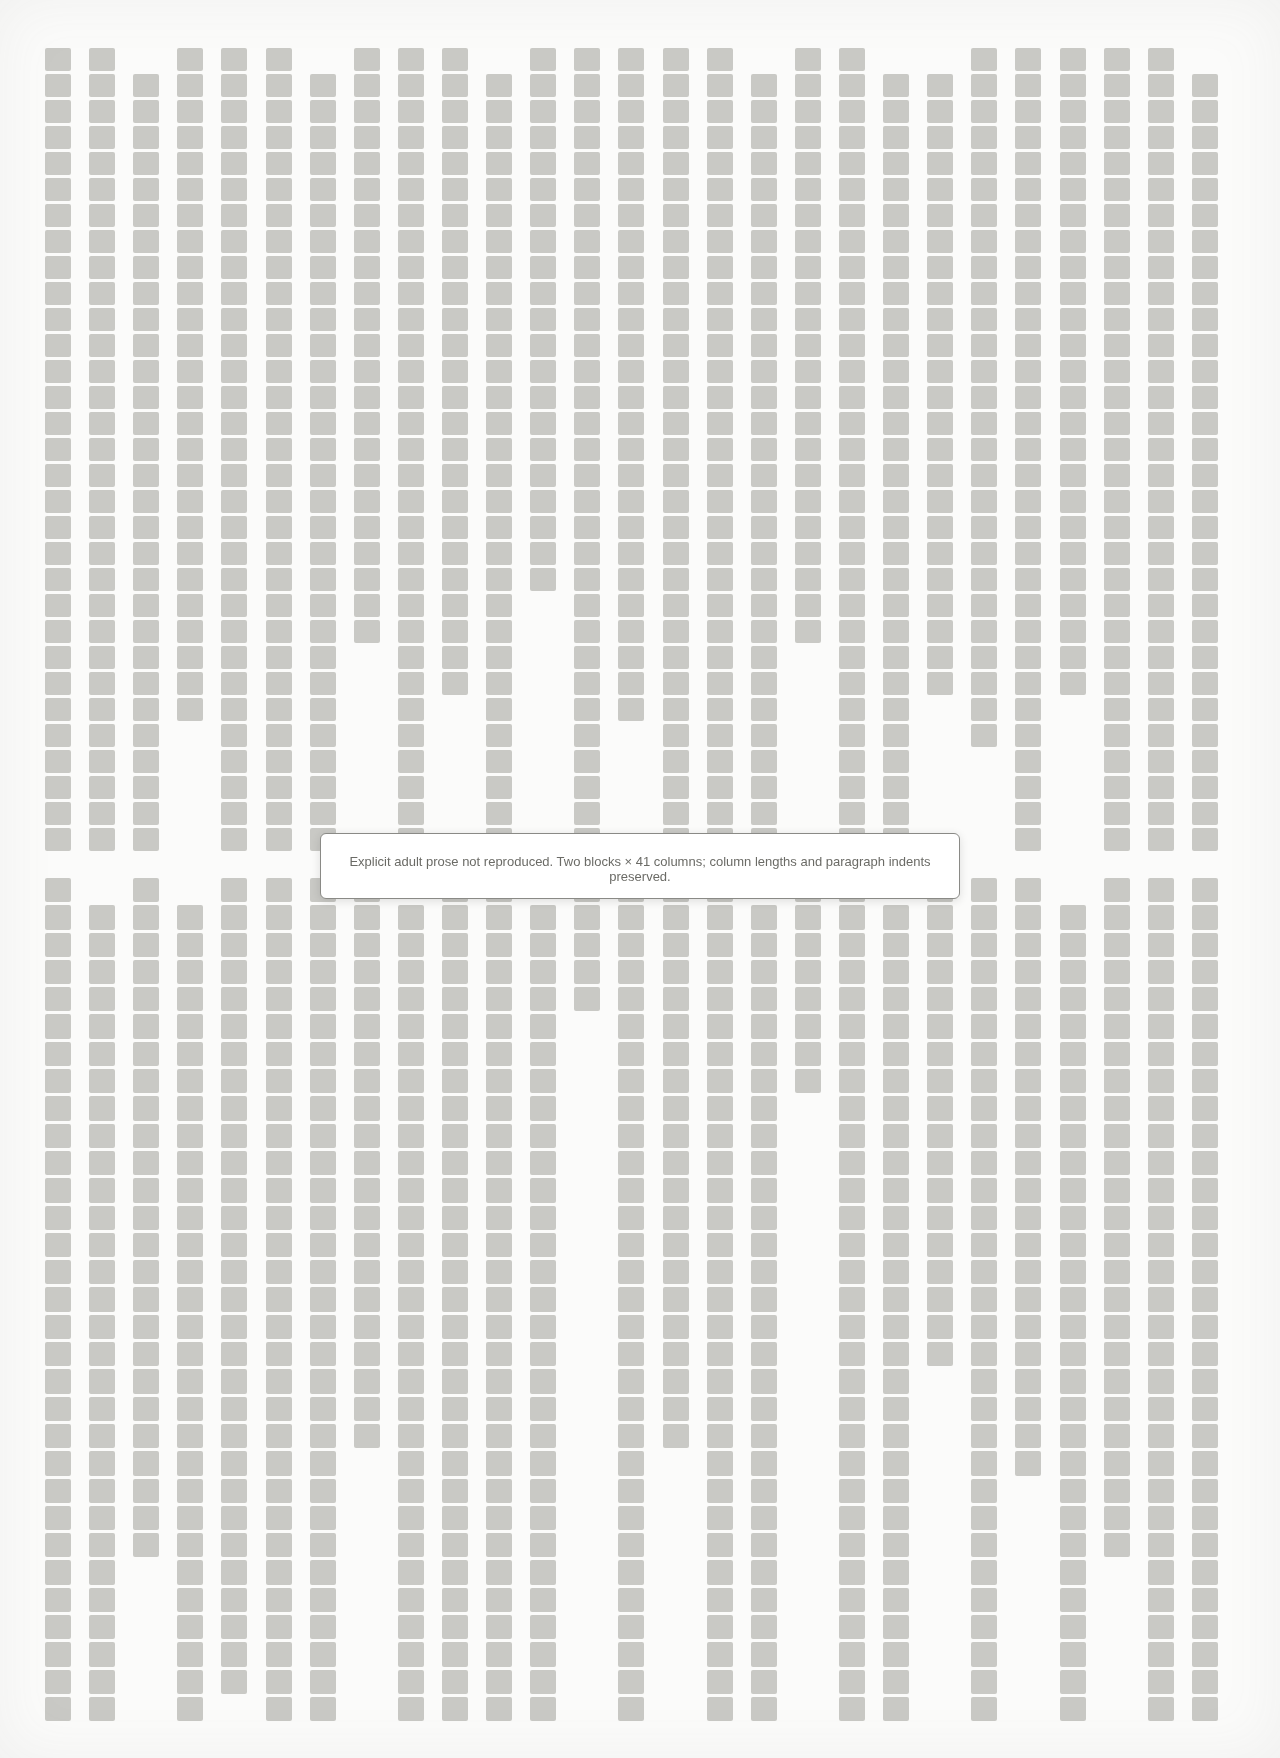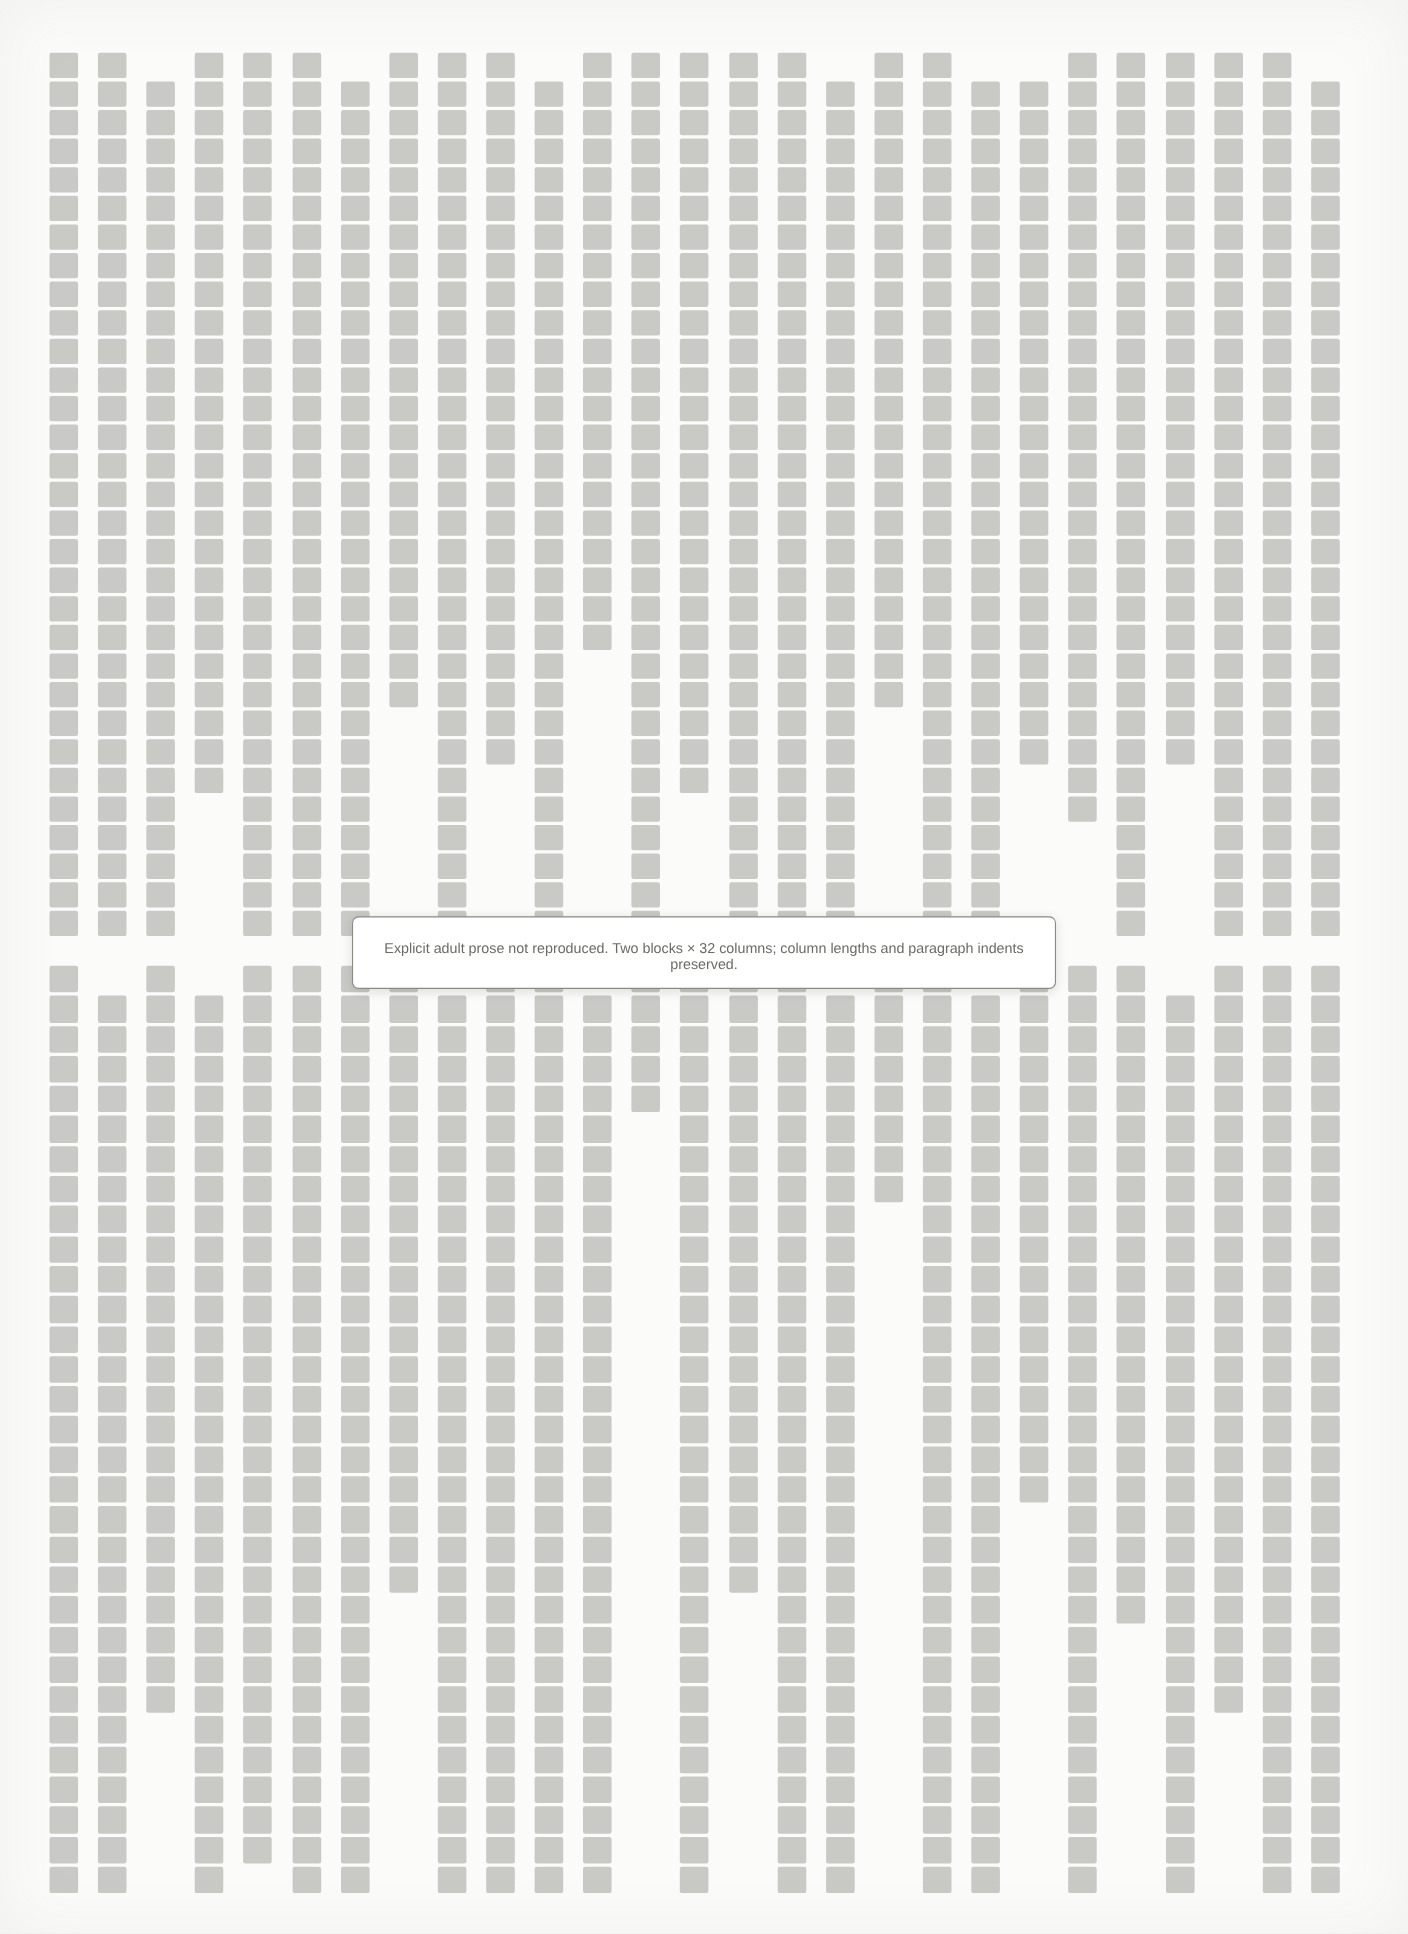--- a/index.html
+++ b/index.html
@@ -1677,15 +1677,15 @@
         <div class="tcell" style="height: 24.3px; margin-bottom: 3px;"></div>
         <div class="tcell" style="height: 24.3px; margin-bottom: 3px;"></div>
         <div class="tcell" style="height: 24.3px; margin-bottom: 3px;"></div>
         <div class="tcell" style="height: 24.3px; margin-bottom: 3px;"></div>
         <div class="tcell" style="height: 24.3px; margin-bottom: 3px;"></div>
         <div class="tcell" style="height: 24.3px; margin-bottom: 3px;"></div>
       </div>
     </div>
 
   <div class="notice">
-    <div class="notice-sub">Explicit adult prose not reproduced. Two blocks × 32 columns; column lengths and paragraph indents preserved.</div>
+    <div class="notice-sub">Explicit adult prose not reproduced. Two blocks × 41 columns; column lengths and paragraph indents preserved.</div>
   </div>
 </div>
 
 </body></html>

